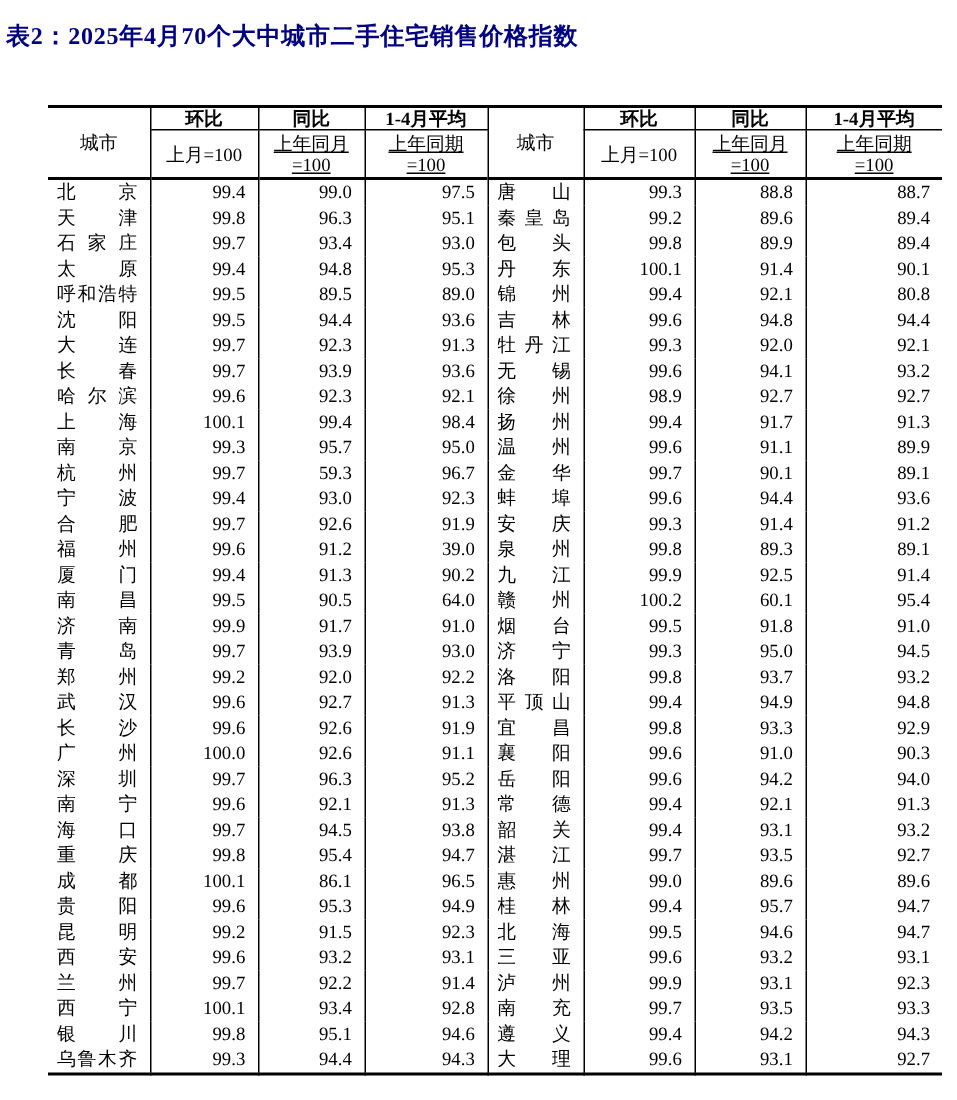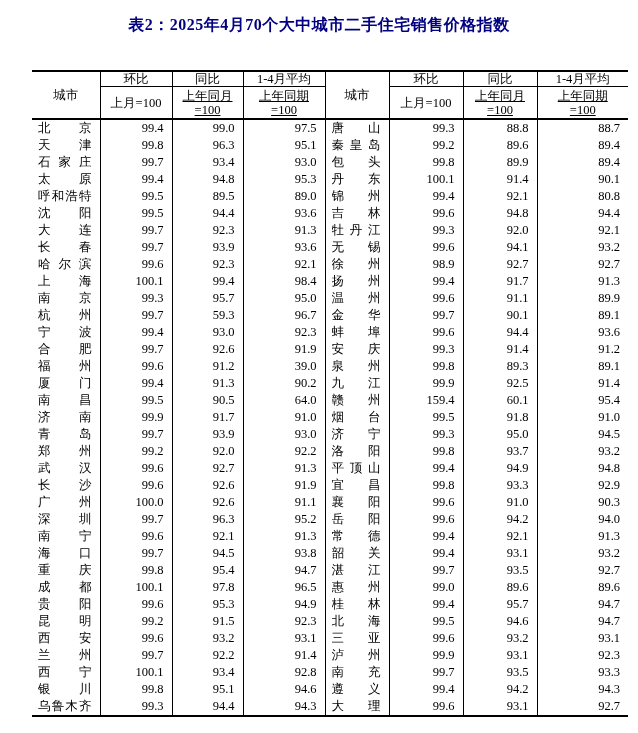--- a/index.html
+++ b/index.html
@@ -13,21 +13,21 @@
     color: #000000;
   }
   .page {
     position: relative;
     width: 638px;
     height: 733px;
     background: #ffffff;
   }
   .title {
     margin: 14px 4px 0 4px;
-    text-align: center;
+    text-align: left;
     font-size: 16px;
     line-height: 22px;
     font-weight: bold;
     color: #000080;
     letter-spacing: 0.5px;
   }
   table.price-index {
     border-collapse: collapse;
     table-layout: fixed;
     width: 596px;
@@ -48,21 +48,21 @@
     font-size: 12.5px;
     padding: 0;
     text-align: center;
     vertical-align: middle;
     border-left: 1px solid #000;
     border-right: 1px solid #000;
     background: #ffffff;
   }
   tr.hdr-top th { height: 14px; line-height: 14px; }
   tr.hdr-sub th { height: 31px; line-height: 14px; }
-  th.group { border-bottom: 1px solid #000; }
+  th.group { border-bottom: 1px solid #000; font-weight: bold; }
   th.bb2   { border-bottom: 2px solid #000; }
   th.no-left  { border-left: none; }
   th.no-right { border-right: none; }
   th.two-line { white-space: pre-line; text-decoration: underline; }
   tbody td {
     padding: 0;
     height: 17px;
     font-size: 12.5px;
     line-height: 17px;
     vertical-align: middle;
@@ -355,21 +355,21 @@
         <tr>
           <td class="city">
             <div class="cjk">南昌</div>
           </td>
           <td class="num">99.5</td>
           <td class="num">90.5</td>
           <td class="num">64.0</td>
           <td class="city">
             <div class="cjk">赣州</div>
           </td>
-          <td class="num">159.4</td>
+          <td class="num">100.2</td>
           <td class="num">60.1</td>
           <td class="num">95.4</td>
         </tr>
         <tr>
           <td class="city">
             <div class="cjk">济南</div>
           </td>
           <td class="num">99.9</td>
           <td class="num">91.7</td>
           <td class="num">91.0</td>
@@ -504,21 +504,21 @@
           </td>
           <td class="num">99.7</td>
           <td class="num">93.5</td>
           <td class="num">92.7</td>
         </tr>
         <tr>
           <td class="city">
             <div class="cjk">成都</div>
           </td>
           <td class="num">100.1</td>
-          <td class="num">97.8</td>
+          <td class="num">86.1</td>
           <td class="num">96.5</td>
           <td class="city">
             <div class="cjk">惠州</div>
           </td>
           <td class="num">99.0</td>
           <td class="num">89.6</td>
           <td class="num">89.6</td>
         </tr>
         <tr>
           <td class="city">

